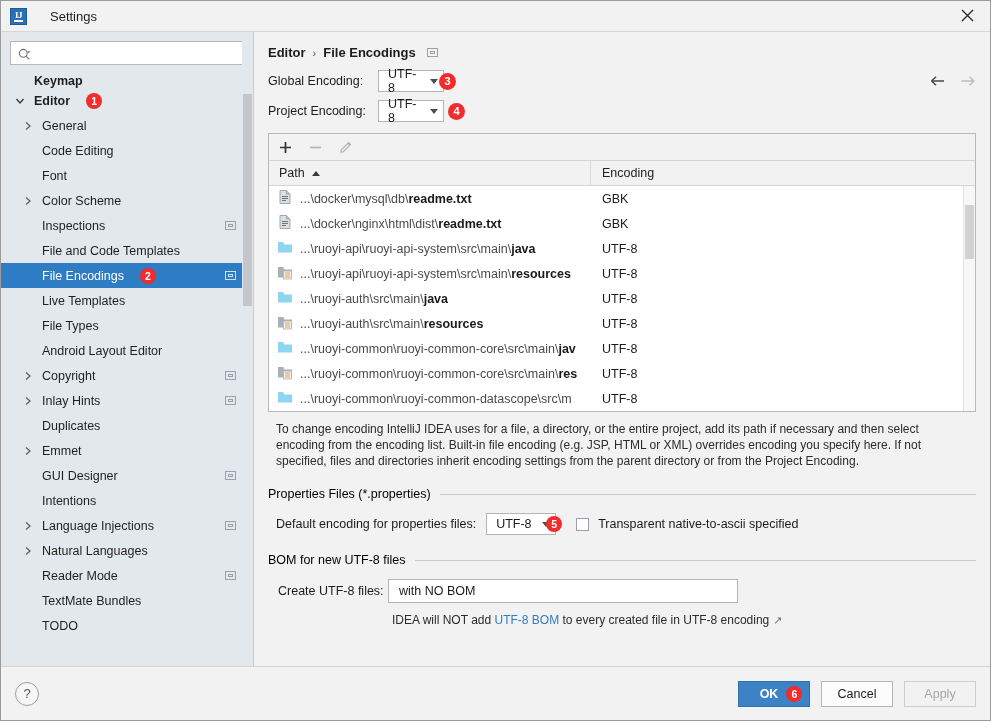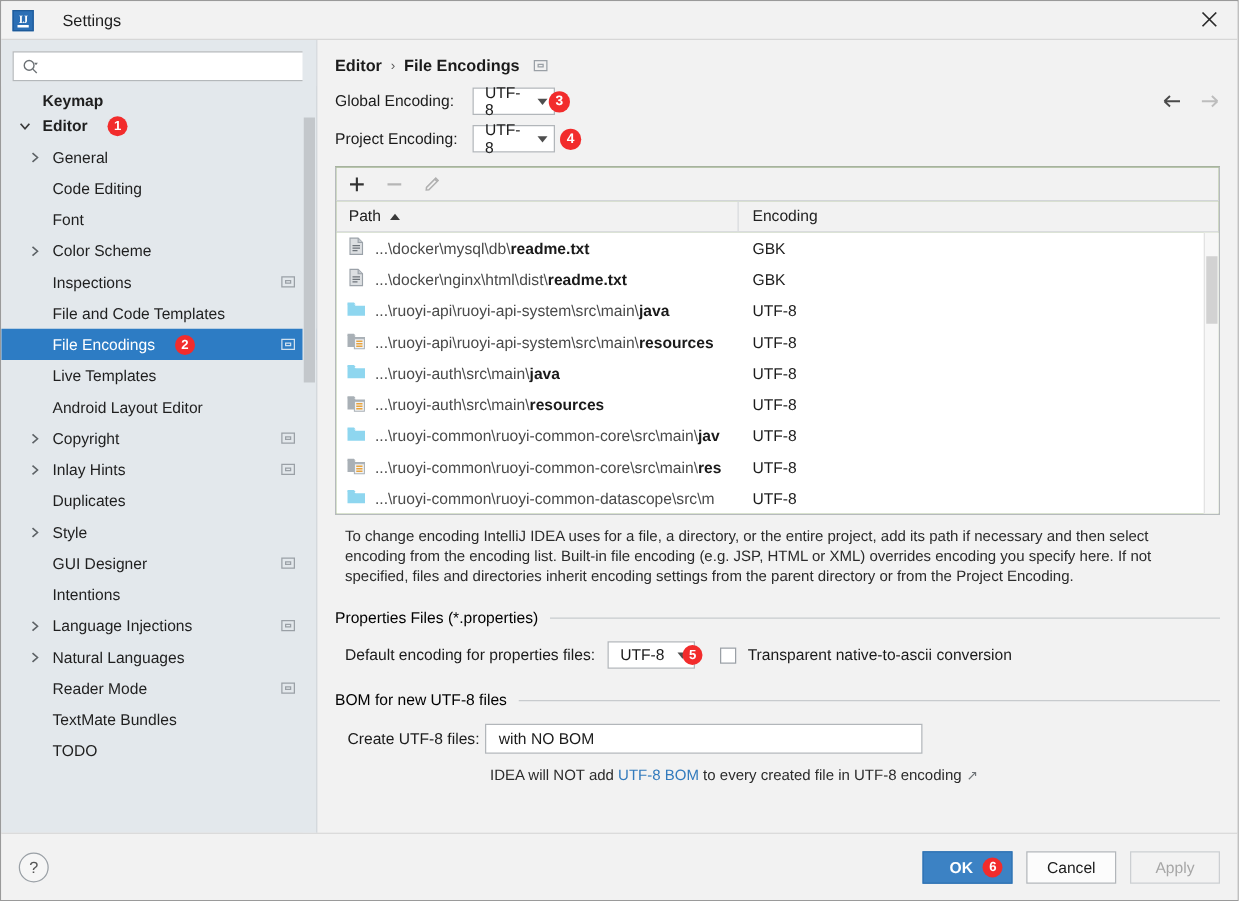--- a/index.html
+++ b/index.html
@@ -588,20 +588,24 @@
               <span class="lbl">File Encodings</span>
               <span class="badge sm">2</span>
               <span class="sq"></span>
             </div>
             <div class="tree-row">
               <span class="spacer" style="margin-left: 20px;"></span>
               <span class="lbl">Live Templates</span>
             </div>
             <div class="tree-row">
               <span class="spacer" style="margin-left: 20px;"></span>
+              <span class="lbl">File Types</span>
+            </div>
+            <div class="tree-row">
+              <span class="spacer" style="margin-left: 20px;"></span>
               <span class="lbl">Android Layout Editor</span>
             </div>
             <div class="tree-row">
               <span class="arrow right" style="margin-left: 20px;">
                 <svg width="8" height="10" viewBox="0 0 8 10">
                   <path d="M2,1.5 L6,5 L2,8.5" fill="none" stroke="#5d6266" stroke-width="1.3"></path>
                 </svg>
               </span>
               <span class="lbl">Copyright</span>
               <span class="sq"></span>
@@ -618,21 +622,21 @@
             <div class="tree-row">
               <span class="spacer" style="margin-left: 20px;"></span>
               <span class="lbl">Duplicates</span>
             </div>
             <div class="tree-row">
               <span class="arrow right" style="margin-left: 20px;">
                 <svg width="8" height="10" viewBox="0 0 8 10">
                   <path d="M2,1.5 L6,5 L2,8.5" fill="none" stroke="#5d6266" stroke-width="1.3"></path>
                 </svg>
               </span>
-              <span class="lbl">Style</span>
+              <span class="lbl">Emmet</span>
             </div>
             <div class="tree-row">
               <span class="spacer" style="margin-left: 20px;"></span>
               <span class="lbl">GUI Designer</span>
               <span class="sq"></span>
             </div>
             <div class="tree-row">
               <span class="spacer" style="margin-left: 20px;"></span>
               <span class="lbl">Intentions</span>
             </div>
@@ -857,21 +861,21 @@
       <div class="indent-row">
         <span class="lab2">Default encoding for properties files:</span>
         <span style="margin-left:10px;">
           <span class="combo" style="width:70px;">
             <span>UTF-8</span>
             <span class="tri"></span>
           </span>
         </span>
         <span class="badge sm" style="margin-left:-10px;">5</span>
         <span class="checkbox"></span>
-        <span class="lab2" style="margin-left:9px;">Transparent native-to-ascii conversion</span>
+        <span class="lab2" style="margin-left:9px;">Transparent native-to-ascii specified</span>
       </div>
 
       <div class="group">
         <span>BOM for new UTF-8 files</span>
         <span class="line"></span>
       </div>
       <div class="indent-row" style="margin-left:24px;">
         <span class="lab2" style="width:110px;">Create UTF-8 files:</span>
         <span class="combo-wide">
           <span>with NO BOM</span>

